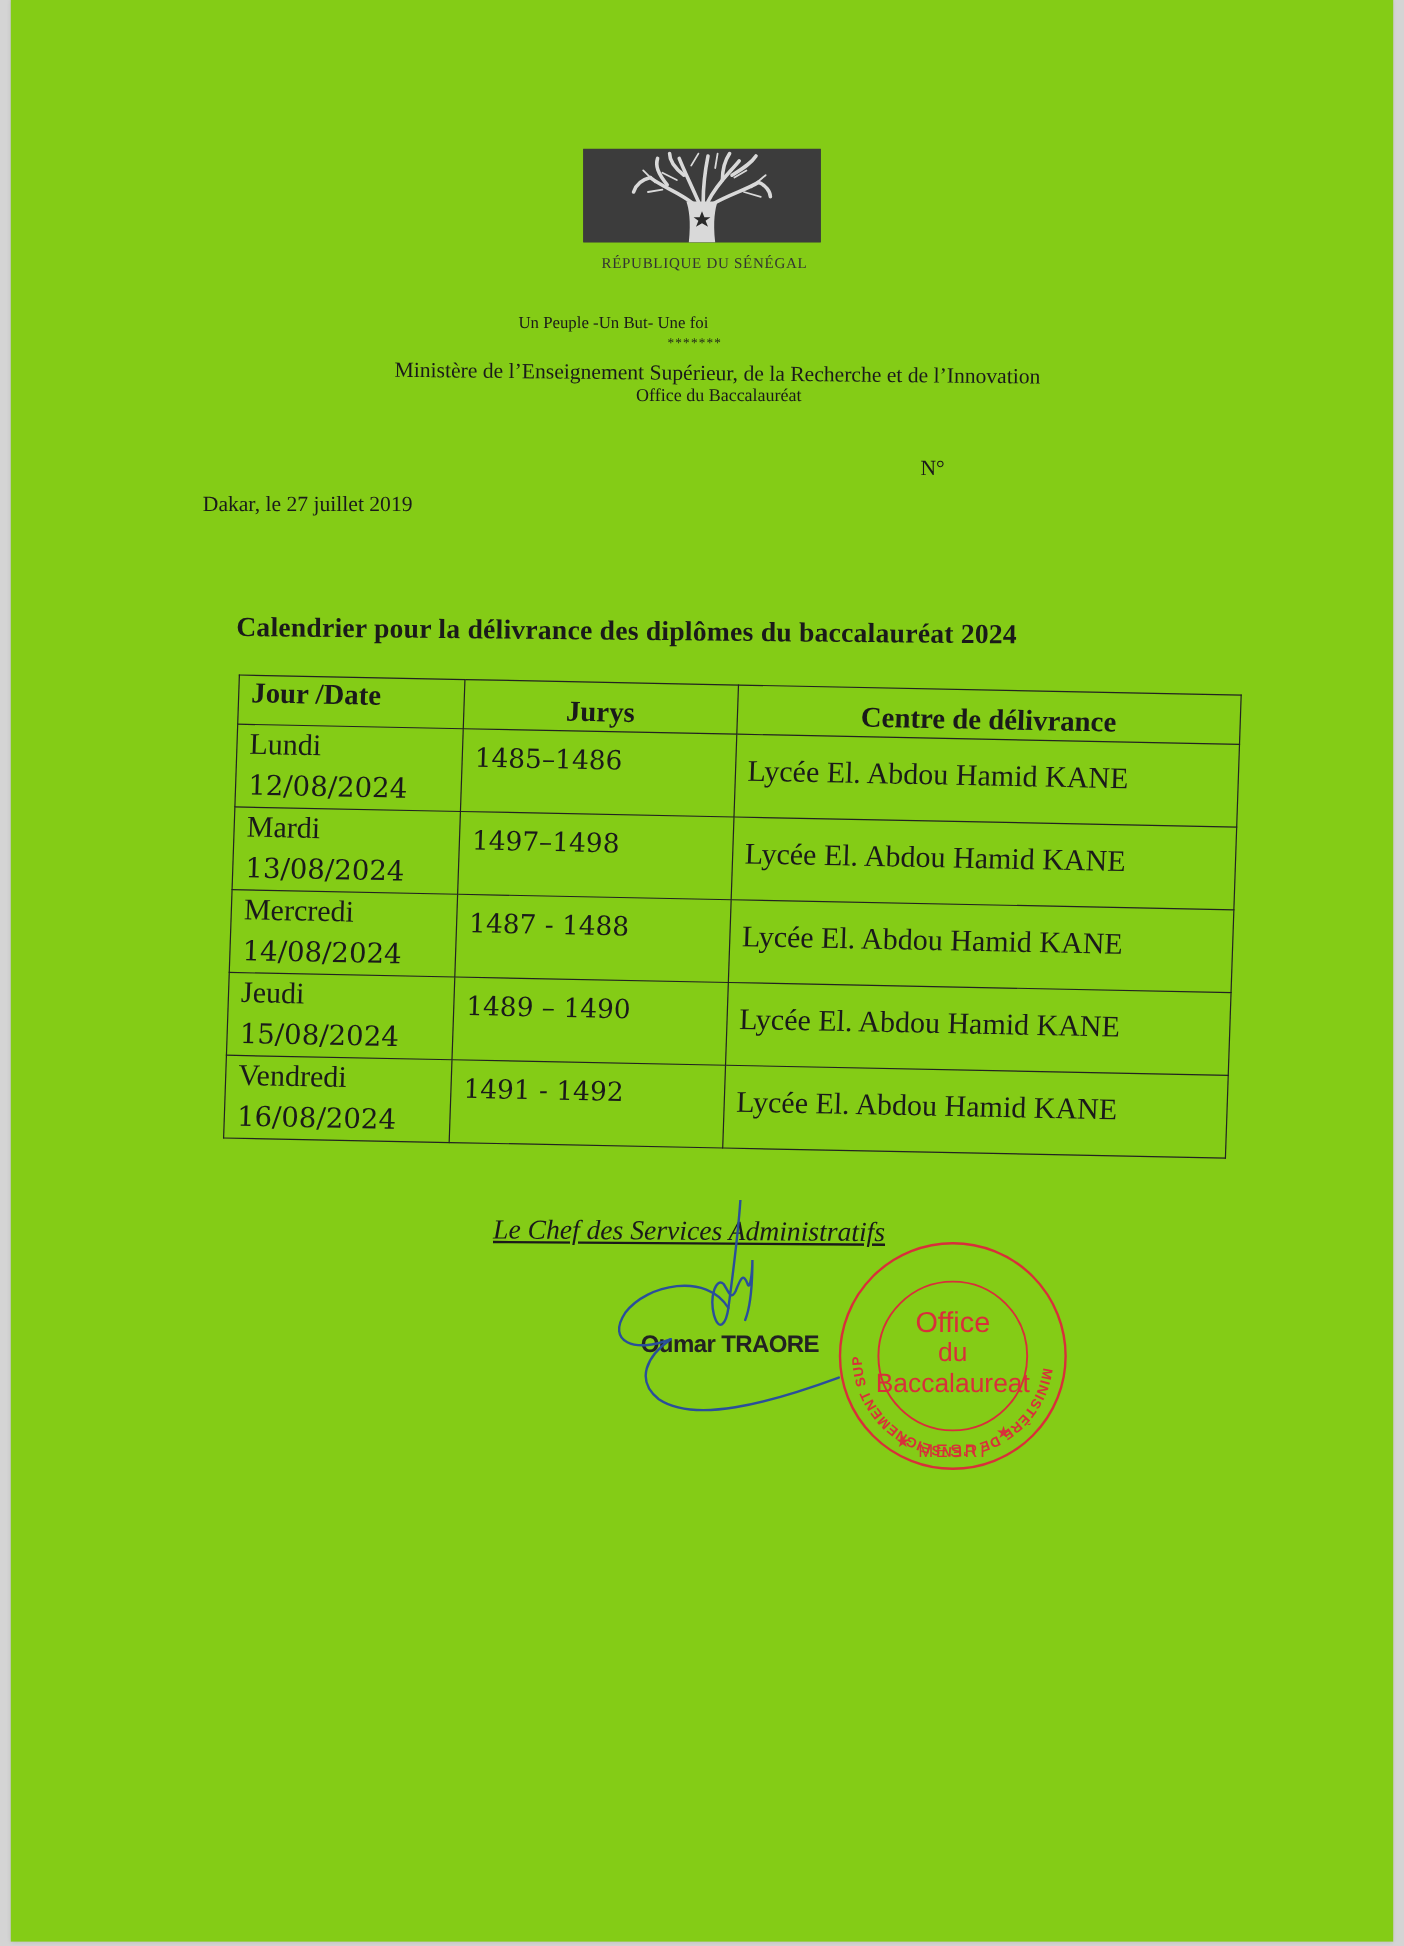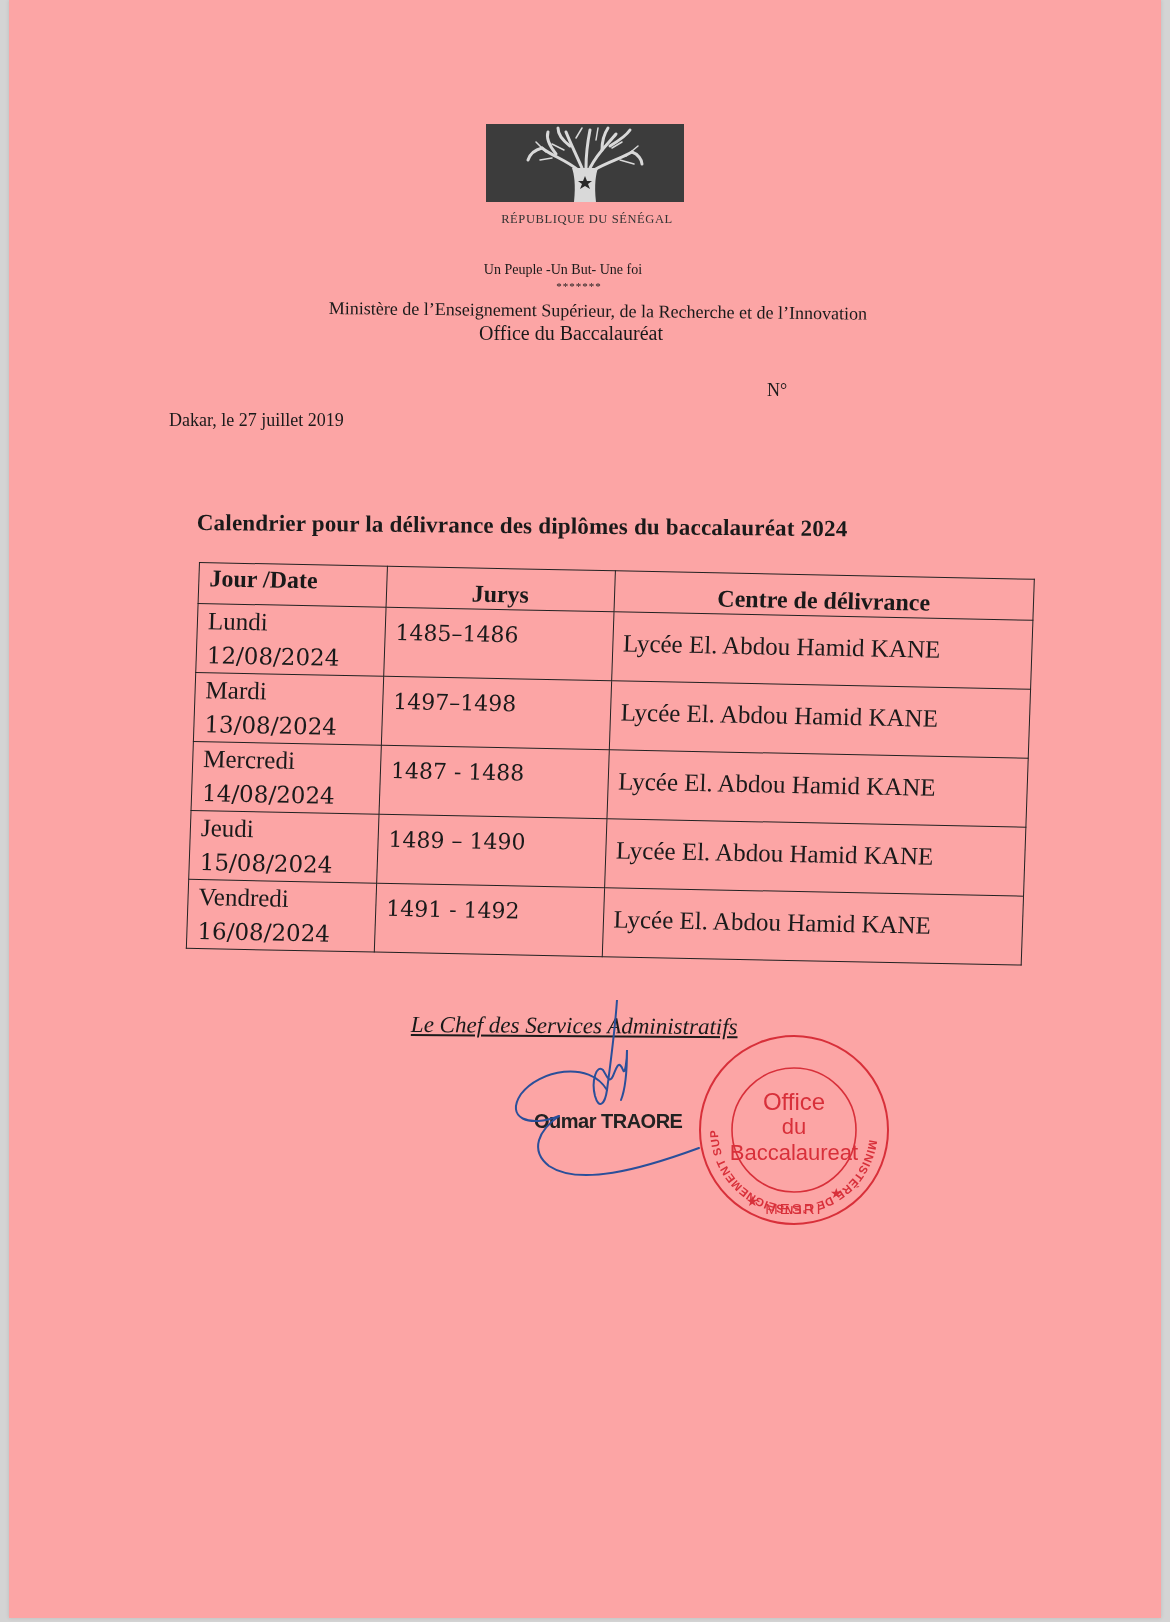--- a/index.html
+++ b/index.html
@@ -4,47 +4,47 @@
 <style>
   html, body { margin: 0; padding: 0; }
   body {
     width: 1170px; height: 1622px; position: relative; overflow: hidden;
     background: #d4d4d4;
     font-family: "Liberation Serif", "DejaVu Serif", serif;
     color: #1a1a1a;
   }
   .page {
     position: absolute; left: 9px; top: 0; width: 1152px; height: 1618px;
-    background: #fca5a5;
+    background: #84cc16;
     box-shadow: 0 0 4px rgba(0,0,0,0.12);
   }
   .emblem {
     position: absolute; left: 477px; top: 124px; width: 198px; height: 78px;
     background: #3c3c3c;
   }
   .emblem svg { width: 100%; height: 100%; display: block; }
   .republic {
     position: absolute; left: 470px; top: 212px; width: 216px; text-align: center;
     font-size: 12.5px; letter-spacing: 0.6px; color: #333;
   }
   .motto {
-    position: absolute; left: 404px; top: 262px; width: 300px; text-align: center;
+    position: absolute; left: 423px; top: 262px; width: 300px; text-align: left;
     font-size: 14px;
   }
   .stars {
     position: absolute; left: 520px; top: 280px; width: 100px; text-align: center;
     font-size: 11px; letter-spacing: 1px;
   }
   .ministry {
     position: absolute; left: 320px; top: 298px; width: 620px;
     font-size: 18px; transform: rotate(0.6deg); transform-origin: left top;
   }
   .office {
-    position: absolute; left: 470px; top: 322px; width: 240px; text-align: left;
-    font-size: 20px;
+    position: absolute; left: 470px; top: 322px; width: 240px; text-align: center;
+    font-size: 15px;
   }
   .number-label {
     position: absolute; left: 758px; top: 380px; font-size: 18px;
   }
   .place-date {
     position: absolute; left: 160px; top: 410px; font-size: 18px;
   }
   .doc-title {
     position: absolute; left: 188px; top: 510px; width: 840px;
     font-size: 23px; font-weight: bold; letter-spacing: 0.2px;

